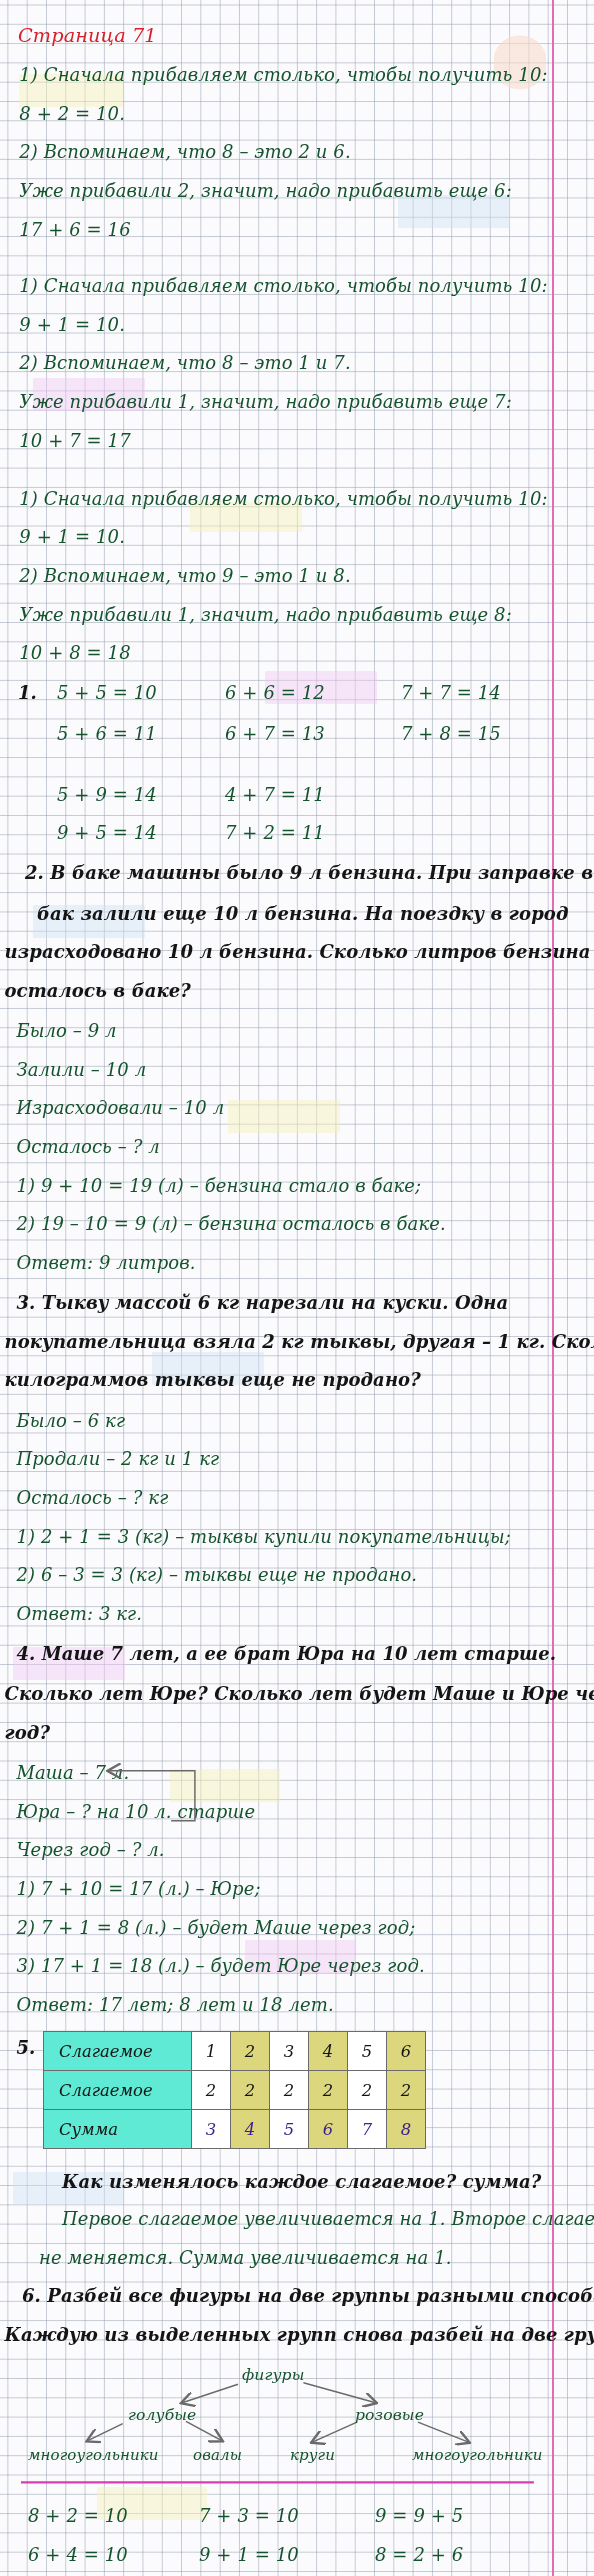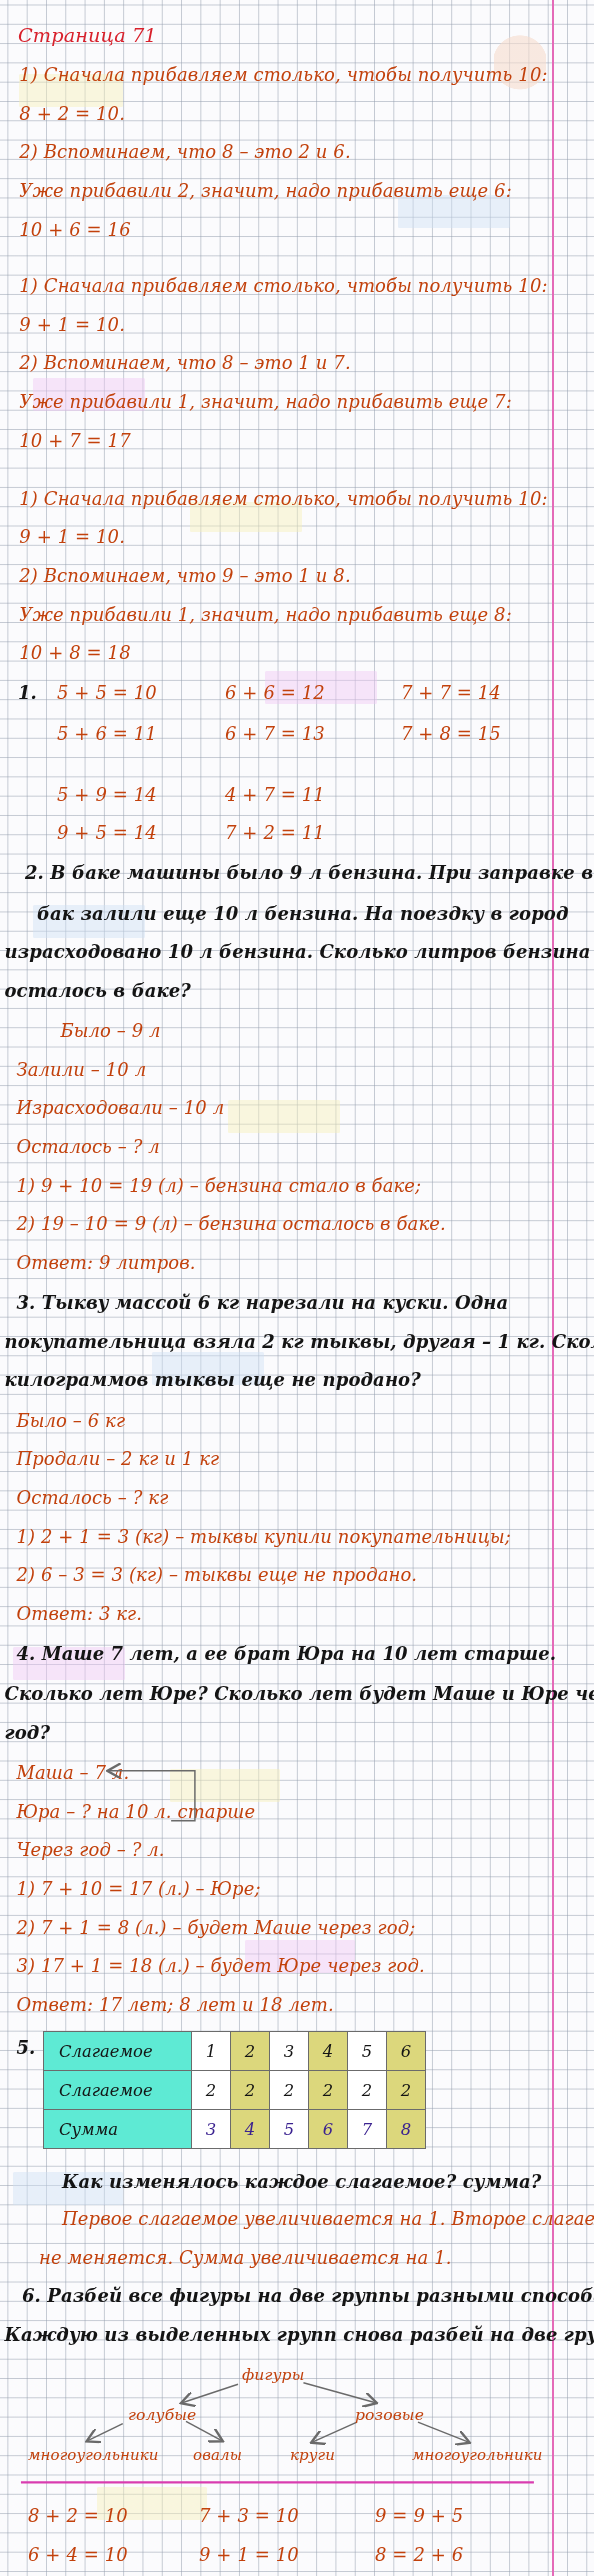--- a/index.html
+++ b/index.html
@@ -8,21 +8,21 @@
     background-color:#fbfbfd;
     background-image:
       linear-gradient(to right, rgba(150,160,175,0.55) 0.7px, transparent 0.7px),
       linear-gradient(to bottom, rgba(150,160,175,0.55) 0.7px, transparent 0.7px);
     background-size:19.3px 19.3px;
     background-position:7.4px 4.5px;
     font-family:"DejaVu Serif", serif;
   }
   .margin-line { position:absolute; left:552px; top:0; width:1.5px; height:2576px; background:#e46ab8; }
   .ln { position:absolute; white-space:nowrap; font-style:italic; font-size:18px; letter-spacing:0.1px; }
-  .ans { color:#c2410c; }
+  .ans { color:#14532d; }
   .task { color:#141414; font-weight:bold; }
   .title { color:#d8202b; font-size:19.3px; }
   .wm { position:absolute; opacity:0.45; border-radius:1.5px; }
   .wm.y { background:#f6f0b8; }
   .wm.b { background:#cfe0f5; }
   .wm.p { background:#efc8f3; }
   .logo { position:absolute; left:494px; top:9px; width:52px; height:89px; border-radius:30px; background:radial-gradient(circle at 50% 60%, #f6dccd 0 45%, transparent 46%); opacity:0.6; }
   table.t5 { position:absolute; left:43px; top:2031px; border-collapse:collapse; }
   table.t5 td { border:1.5px solid #6b6b6b; height:36px; text-align:center; font-size:16.4px; font-style:italic; }
   table.t5 td.head { width:131px; text-align:left; padding-left:15px; background:#5eead4; color:#141414; }
@@ -52,21 +52,21 @@
 <div class="wm p" style="left:245px;top:1940px;width:110px;height:33px;"></div>
 <div class="wm b" style="left:12.6px;top:2172px;width:110px;height:33px;"></div>
 <div class="wm y" style="left:97px;top:2487px;width:110px;height:33px;"></div>
 
 <div class="ln title" style="left:18px;top:24px;">Страница 71</div>
 
 <div class="ln ans" style="left:19.3px;top:64px;">1) Сначала прибавляем столько, чтобы получить 10:</div>
 <div class="ln ans" style="left:19.3px;top:103px;">8 + 2 = 10.</div>
 <div class="ln ans" style="left:19.3px;top:141px;">2) Вспоминаем, что 8 – это 2 и 6.</div>
 <div class="ln ans" style="left:19.3px;top:180px;">Уже прибавили 2, значит, надо прибавить еще 6:</div>
-<div class="ln ans" style="left:19.3px;top:219px;">10 + 6 = 16</div>
+<div class="ln ans" style="left:19.3px;top:219px;">17 + 6 = 16</div>
 
 <div class="ln ans" style="left:19.3px;top:275px;">1) Сначала прибавляем столько, чтобы получить 10:</div>
 <div class="ln ans" style="left:19.3px;top:314px;">9 + 1 = 10.</div>
 <div class="ln ans" style="left:19.3px;top:352px;">2) Вспоминаем, что 8 – это 1 и 7.</div>
 <div class="ln ans" style="left:19.3px;top:391px;">Уже прибавили 1, значит, надо прибавить еще 7:</div>
 <div class="ln ans" style="left:19.3px;top:430px;">10 + 7 = 17</div>
 
 <div class="ln ans" style="left:19.3px;top:488px;">1) Сначала прибавляем столько, чтобы получить 10:</div>
 <div class="ln ans" style="left:19.3px;top:526px;">9 + 1 = 10.</div>
 <div class="ln ans" style="left:19.3px;top:565px;">2) Вспоминаем, что 9 – это 1 и 8.</div>
@@ -82,21 +82,21 @@
 <div class="ln ans" style="left:401px;top:723px;">7 + 8 = 15</div>
 <div class="ln ans" style="left:57px;top:784px;">5 + 9 = 14</div>
 <div class="ln ans" style="left:225px;top:784px;">4 + 7 = 11</div>
 <div class="ln ans" style="left:57px;top:822px;">9 + 5 = 14</div>
 <div class="ln ans" style="left:225px;top:822px;">7 + 2 = 11</div>
 
 <div class="ln task" style="left:25px;top:862px;">2. В баке машины было 9 л бензина. При заправке в</div>
 <div class="ln task" style="left:9px;top:903px;margin-left:28px;">бак залили еще 10 л бензина. На поездку в город</div>
 <div class="ln task" style="left:4.5px;top:941px;">израсходовано 10 л бензина. Сколько литров бензина</div>
 <div class="ln task" style="left:4.5px;top:980px;">осталось в баке?</div>
-<div class="ln ans" style="left:16.4px;top:1020px;margin-left:44px;">Было – 9 л</div>
+<div class="ln ans" style="left:16.4px;top:1020px;">Было – 9 л</div>
 <div class="ln ans" style="left:16.4px;top:1059px;">Залили – 10 л</div>
 <div class="ln ans" style="left:16.4px;top:1097px;">Израсходовали – 10 л</div>
 <div class="ln ans" style="left:16.4px;top:1136px;">Осталось – ? л</div>
 <div class="ln ans" style="left:16.4px;top:1175px;">1) 9 + 10 = 19 (л) – бензина стало в баке;</div>
 <div class="ln ans" style="left:16.4px;top:1213px;">2) 19 – 10 = 9 (л) – бензина осталось в баке.</div>
 <div class="ln ans" style="left:16.4px;top:1252px;">Ответ: 9 литров.</div>
 
 <div class="ln task" style="left:16.4px;top:1292px;">3. Тыкву массой 6 кг нарезали на куски. Одна</div>
 <div class="ln task" style="left:4.5px;top:1331px;">покупательница взяла 2 кг тыквы, другая – 1 кг. Сколько</div>
 <div class="ln task" style="left:4.5px;top:1369px;">килограммов тыквы еще не продано?</div>

